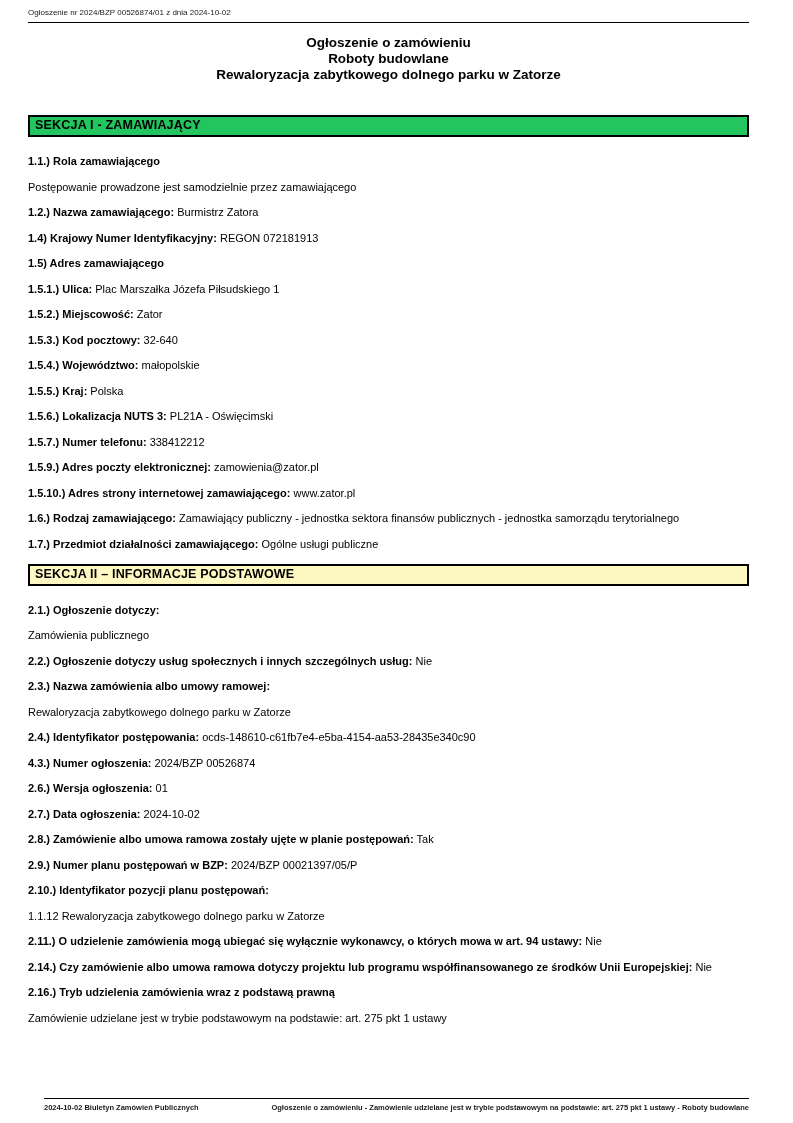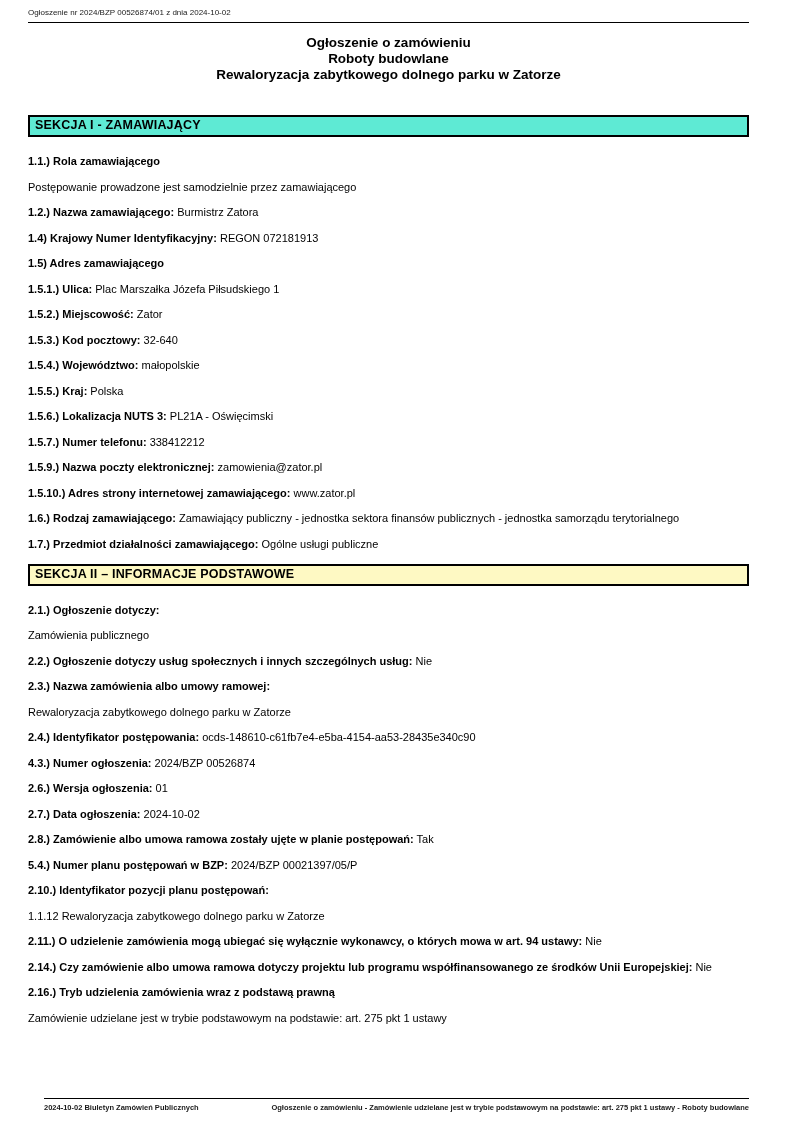--- a/index.html
+++ b/index.html
@@ -80,49 +80,49 @@
   <div class="header-note">Ogłoszenie nr 2024/BZP 00526874/01 z dnia 2024-10-02</div>
   <hr class="header-rule">
 
   <div class="doc-title">
     <div>Ogłoszenie o zamówieniu</div>
     <div>Roboty budowlane</div>
     <div>Rewaloryzacja zabytkowego dolnego parku w Zatorze</div>
   </div>
 
   <div id="sections-root">
-      <div class="section-bar" style="background: #5eead4; border-color: rgb(0, 0, 0);">SEKCJA I - ZAMAWIAJĄCY</div>
+      <div class="section-bar" style="background: #22c55e; border-color: rgb(0, 0, 0);">SEKCJA I - ZAMAWIAJĄCY</div>
       <p class="entry"><b>1.1.) Rola zamawiającego</b></p>
       <p class="entry">Postępowanie prowadzone jest samodzielnie przez zamawiającego</p>
       <p class="entry"><b>1.2.) Nazwa zamawiającego:</b> Burmistrz Zatora</p>
       <p class="entry"><b>1.4) Krajowy Numer Identyfikacyjny:</b> REGON 072181913</p>
       <p class="entry"><b>1.5) Adres zamawiającego</b></p>
       <p class="entry"><b>1.5.1.) Ulica:</b> Plac Marszałka Józefa Piłsudskiego 1</p>
       <p class="entry"><b>1.5.2.) Miejscowość:</b> Zator</p>
       <p class="entry"><b>1.5.3.) Kod pocztowy:</b> 32-640</p>
       <p class="entry"><b>1.5.4.) Województwo:</b> małopolskie</p>
       <p class="entry"><b>1.5.5.) Kraj:</b> Polska</p>
       <p class="entry"><b>1.5.6.) Lokalizacja NUTS 3:</b> PL21A - Oświęcimski</p>
       <p class="entry"><b>1.5.7.) Numer telefonu:</b> 338412212</p>
-      <p class="entry"><b>1.5.9.) Nazwa poczty elektronicznej:</b> zamowienia@zator.pl</p>
+      <p class="entry"><b>1.5.9.) Adres poczty elektronicznej:</b> zamowienia@zator.pl</p>
       <p class="entry"><b>1.5.10.) Adres strony internetowej zamawiającego:</b> www.zator.pl</p>
       <p class="entry"><b>1.6.) Rodzaj zamawiającego:</b> Zamawiający publiczny - jednostka sektora finansów publicznych - jednostka samorządu terytorialnego</p>
       <p class="entry"><b>1.7.) Przedmiot działalności zamawiającego:</b> Ogólne usługi publiczne</p>
       <div class="section-bar" style="background: #fef9c3; border-color: rgb(0, 0, 0);">SEKCJA II – INFORMACJE PODSTAWOWE</div>
       <p class="entry"><b>2.1.) Ogłoszenie dotyczy:</b></p>
       <p class="entry">Zamówienia publicznego</p>
       <p class="entry"><b>2.2.) Ogłoszenie dotyczy usług społecznych i innych szczególnych usług:</b> Nie</p>
       <p class="entry"><b>2.3.) Nazwa zamówienia albo umowy ramowej:</b></p>
       <p class="entry">Rewaloryzacja zabytkowego dolnego parku w Zatorze</p>
       <p class="entry"><b>2.4.) Identyfikator postępowania:</b> ocds-148610-c61fb7e4-e5ba-4154-aa53-28435e340c90</p>
       <p class="entry"><b>4.3.) Numer ogłoszenia:</b> 2024/BZP 00526874</p>
       <p class="entry"><b>2.6.) Wersja ogłoszenia:</b> 01</p>
       <p class="entry"><b>2.7.) Data ogłoszenia:</b> 2024-10-02</p>
       <p class="entry"><b>2.8.) Zamówienie albo umowa ramowa zostały ujęte w planie postępowań:</b> Tak</p>
-      <p class="entry"><b>5.4.) Numer planu postępowań w BZP:</b> 2024/BZP 00021397/05/P</p>
+      <p class="entry"><b>2.9.) Numer planu postępowań w BZP:</b> 2024/BZP 00021397/05/P</p>
       <p class="entry"><b>2.10.) Identyfikator pozycji planu postępowań:</b></p>
       <p class="entry">1.1.12 Rewaloryzacja zabytkowego dolnego parku w Zatorze</p>
       <p class="entry"><b>2.11.) O udzielenie zamówienia mogą ubiegać się wyłącznie wykonawcy, o których mowa w art. 94 ustawy:</b> Nie</p>
       <p class="entry"><b>2.14.) Czy zamówienie albo umowa ramowa dotyczy projektu lub programu współfinansowanego ze środków Unii Europejskiej:</b> Nie</p>
       <p class="entry"><b>2.16.) Tryb udzielenia zamówienia wraz z podstawą prawną</b></p>
       <p class="entry">Zamówienie udzielane jest w trybie podstawowym na podstawie: art. 275 pkt 1 ustawy</p>
     </div>
 </div>
 
 <div class="footer">

